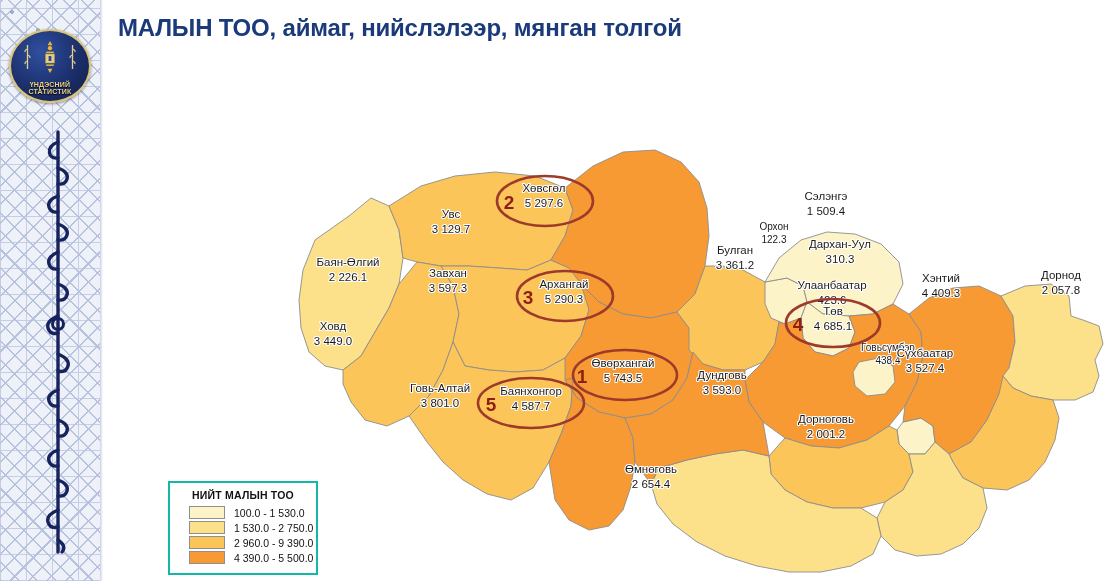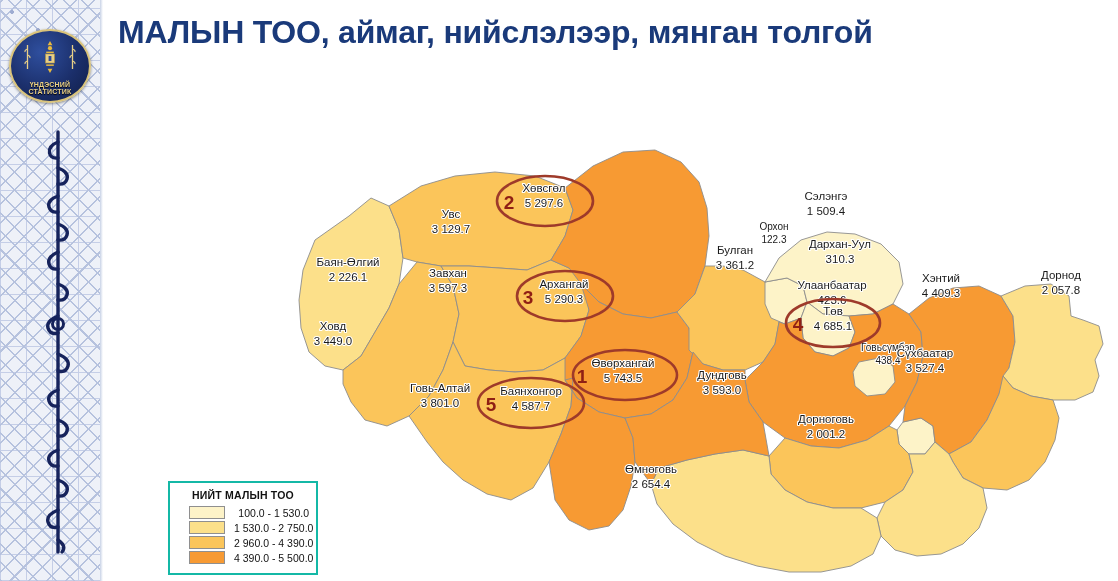--- a/index.html
+++ b/index.html
@@ -49,21 +49,21 @@
     color:#e8cf86;font-size:7px;font-weight:bold;line-height:7.6px;
     text-align:center;letter-spacing:.2px;text-shadow:0 1px 1px #000;
     font-family:"Liberation Sans",sans-serif;
   }
   #vscript{
     position:absolute;left:34px;top:128px;width:46px;height:430px;
   }
   
   #title{
     position:absolute;left:118px;top:14px;width:990px;
-    color:#1a3a7a;font-size:32px;font-weight:bold;
+    color:#1a3a7a;font-size:24px;font-weight:bold;
     letter-spacing:-.2px;white-space:nowrap;
   }
   
   #map-wrap{position:absolute;left:103px;top:70px;width:1015px;height:511px;}
   #map{display:block;width:1015px;height:511px;}
   .prov{stroke:#8c8c8c;stroke-width:.9;}
   .lbl{
     font-family:"Liberation Sans","DejaVu Sans",sans-serif;
     font-size:11.5px;fill:#1a1a1a;text-anchor:middle;
     paint-order:stroke;stroke:#ffffff;stroke-width:2.2px;stroke-linejoin:round;
@@ -82,21 +82,21 @@
   
   #legend{
     position:absolute;left:168px;top:481px;width:150px;
     background:#ffffff;border:2px solid #14b8a6;
     padding:5px 7px 7px 7px;box-sizing:border-box;
   }
   #legend .ltitle{
     font-size:10.5px;font-weight:bold;color:#111;text-align:center;
     margin:1px 0 5px 0;letter-spacing:.2px;
   }
-  #legend .row{display:flex;align-items:center;margin:0 0 2px 12px;justify-content:space-between;}
+  #legend .row{display:flex;align-items:center;margin:0 0 2px 12px;}
   #legend .sw{width:34px;height:11px;border:1px solid #8f8f8f;flex:none;}
   #legend .rtext{
     font-size:10.5px;color:#111;margin-left:9px;white-space:nowrap;
     font-variant-numeric:tabular-nums;
   }
 </style>
 </head>
 <body>
 
 <div id="sidebar">
@@ -289,19 +289,19 @@
   <div class="row">
     <span class="sw" style="background:#fdf3c8"></span>
     <span class="rtext">100.0 -  1 530.0</span>
   </div>
   <div class="row">
     <span class="sw" style="background:#fce08a"></span>
     <span class="rtext">1 530.0 -  2 750.0</span>
   </div>
   <div class="row">
     <span class="sw" style="background:#fbc55a"></span>
-    <span class="rtext">2 960.0 -  4 390.0</span>
+    <span class="rtext">2 960.0 -  9 390.0</span>
   </div>
   <div class="row">
     <span class="sw" style="background:#f79a33"></span>
     <span class="rtext">4 390.0 -  5 500.0</span>
   </div>
 </div>
 
 </body></html>

